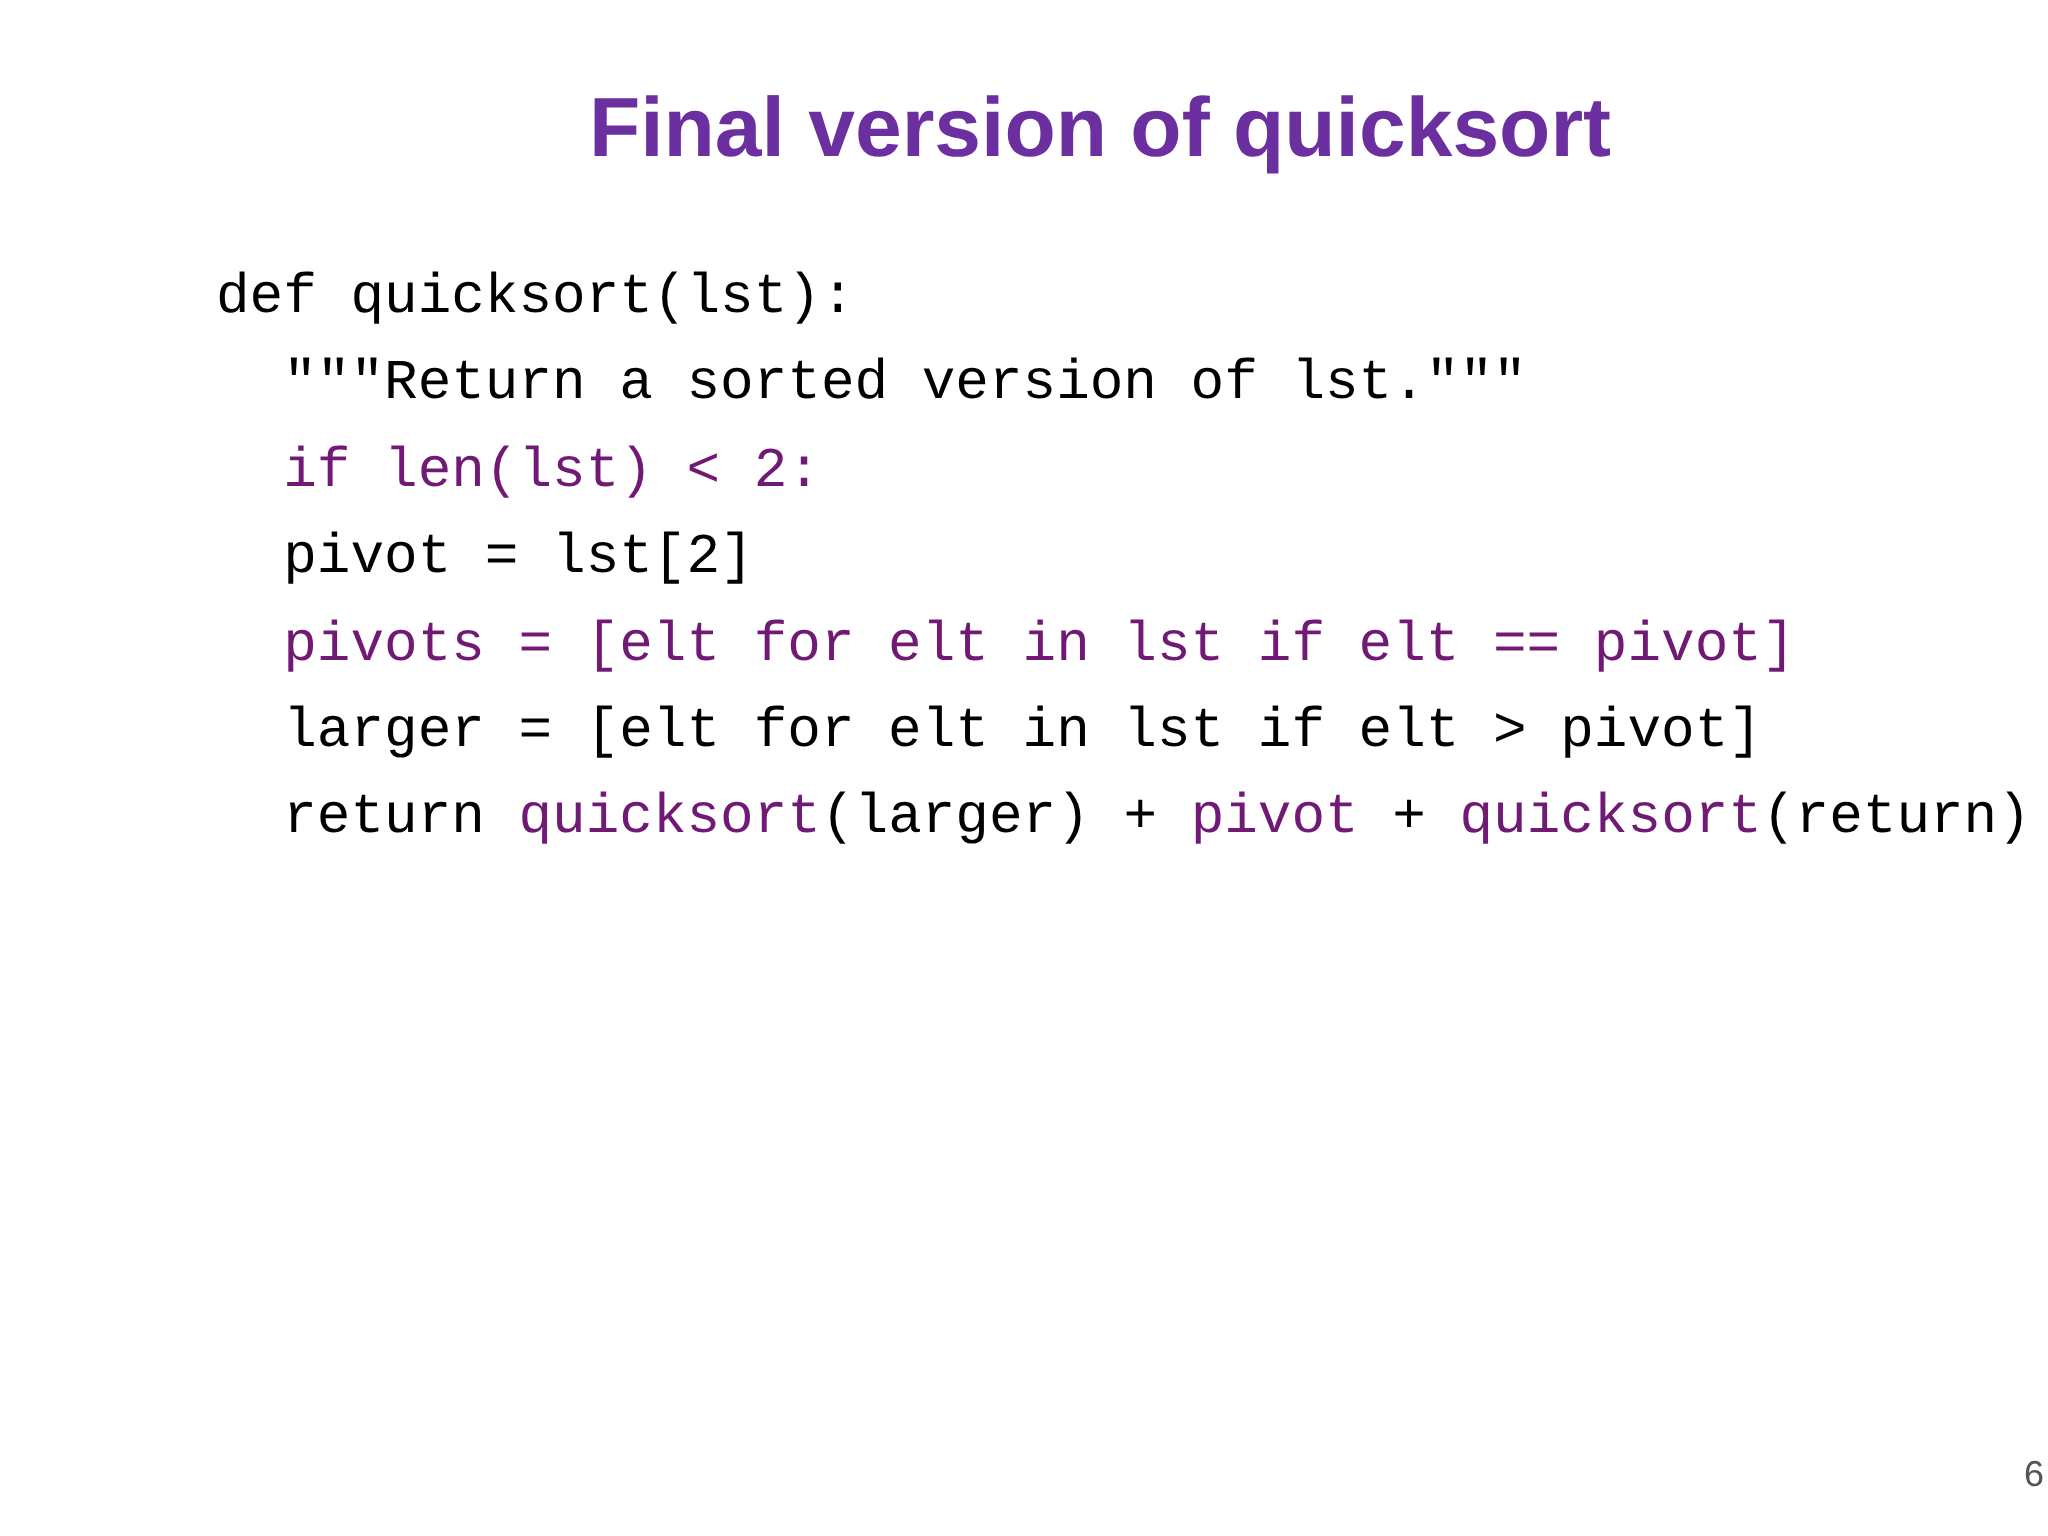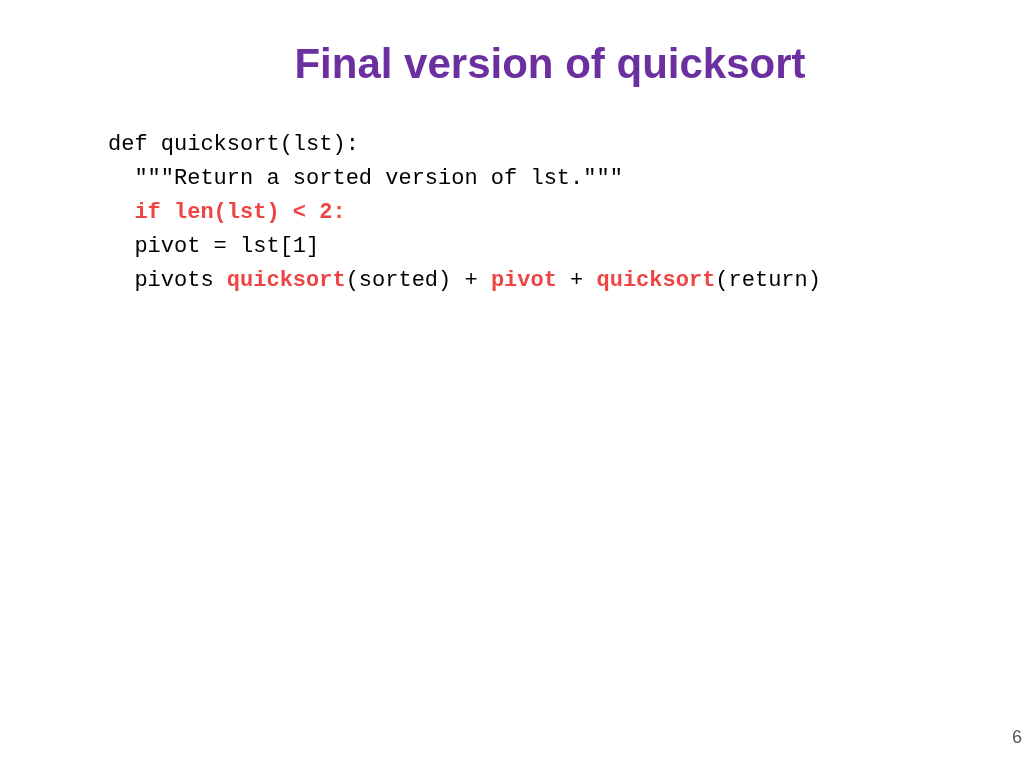--- a/index.html
+++ b/index.html
@@ -30,38 +30,37 @@
       text-align: center;
       font-size: 42px;
       font-weight: bold;
       color: #6b2fa0;
       margin-bottom: 40px;
       font-family: Arial, sans-serif;
     }
 
     .code-block {
       font-family: 'Courier New', Courier, monospace;
-      font-size: 22px;
+      font-size: 28px;
       line-height: 1.55;
       color: #000000;
       padding-left: 10px;
     }
 
     .code-line {
       display: block;
       white-space: pre;
     }
 
     .color-black {
       color: #000000;
     }
 
     .color-red {
-      color: #ef4444;
-      font-weight: bold;
+      color: #701a75;
     }
 
     .page-number {
       position: absolute;
       bottom: 20px;
       right: 40px;
       font-size: 18px;
       color: #555555;
       font-family: Arial, sans-serif;
     }
@@ -69,18 +68,20 @@
 </head>
 <body>
 
 <div class="slide">
   <h1 class="slide-title">Final version of quicksort</h1>
 
   <div class="code-block">
     <span class="code-line color-black">def quicksort(lst):</span>
     <span class="code-line color-black">  """Return a sorted version of lst."""</span>
     <span class="code-line color-red">  if len(lst) &lt; 2:</span>
-    <span class="code-line color-black">  pivot = lst[1]</span>
-    <span class="code-line"><span class="color-black">  pivots </span><span class="color-red">quicksort</span><span class="color-black">(sorted) + </span><span class="color-red">pivot</span><span class="color-black"> + </span><span class="color-red">quicksort</span><span class="color-black">(return)</span></span>
+    <span class="code-line color-black">  pivot = lst[2]</span>
+    <span class="code-line color-red">  pivots = [elt for elt in lst if elt == pivot]</span>
+    <span class="code-line color-black">  larger = [elt for elt in lst if elt &gt; pivot]</span>
+    <span class="code-line"><span class="color-black">  return </span><span class="color-red">quicksort</span><span class="color-black">(larger) + </span><span class="color-red">pivot</span><span class="color-black"> + </span><span class="color-red">quicksort</span><span class="color-black">(return)</span></span>
   </div>
 
   <div class="page-number">6</div>
 </div>
 
 </body></html>

